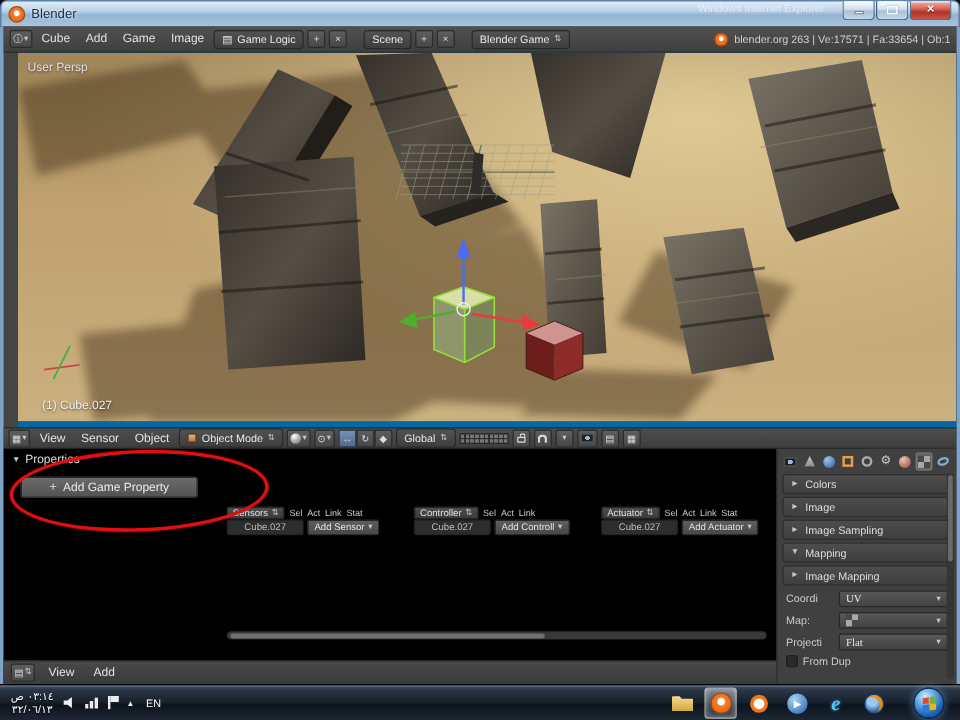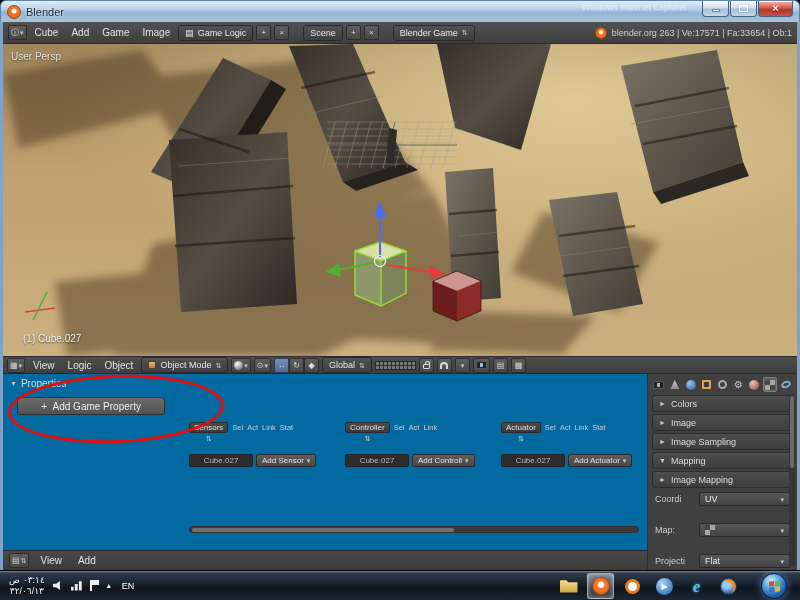--- a/index.html
+++ b/index.html
@@ -40,21 +40,21 @@
     background:linear-gradient(#5e5e5e,#474747); border:1px solid #2c2c2c; border-radius:2px;
     color:#ddd; font-size:8px; gap:1px; padding:0 2px; }
   .ib.on { background:linear-gradient(#7a90b8,#54688c); border-color:#2f3c55; }
   .tri { font-size:7px; color:#c8c8c8; line-height:1; }
   .drop { display:inline-flex; align-items:center; gap:4px; background:linear-gradient(#525252,#3e3e3e);
     border:1px solid #292929; border-radius:3px; height:16px; padding:0 6px; font-size:9px; color:#e8e8e8; }
   .stats { margin-left:auto; display:flex; align-items:center; gap:5px; font-size:9px; color:#cfcfcf;justify-content:center; }
   .sp8 { width:8px; }
 
   
-  .vp { position:absolute; top:22px; left:0; right:0; height:320px; overflow:hidden; background:#0369a1; }
+  .vp { position:absolute; top:22px; left:12px; right:0; height:320px; overflow:hidden; background:#0369a1; }
   .vp svg { position:absolute; inset:0; display:block; }
   .vp-label { position:absolute; top:7px; left:8px; color:#e0e0e0; font-size:10px; text-shadow:0 1px 2px rgba(0,0,0,.55); }
   .vp-object { position:absolute; bottom:20px; left:20px; color:#f0f0f0; font-size:10px; text-shadow:0 1px 2px rgba(0,0,0,.6); }
 
   .vph { position:absolute; top:334px; left:0; right:0; height:18px;
     background:linear-gradient(#4e4e4e,#3d3d3d); border-top:1px solid #292929; border-bottom:1px solid #292929;
     display:flex; align-items:center; gap:3px; padding:0 4px; }
   .ibgroup { display:inline-flex; gap:0; }
   .ibgroup .ib { border-radius:0; }
   .ibgroup .ib:first-child { border-radius:2px 0 0 2px; }
@@ -68,36 +68,36 @@
       linear-gradient(#2e2e2e 0 0) center / 100% 1px no-repeat,
       repeating-linear-gradient(90deg,#757575 0 3px,#2e2e2e 3px 4px); }
   .lockic { width:7px; height:5px; border:1px solid #ddd; border-radius:1px; position:relative; margin-top:3px; }
   .lockic::before { content:""; position:absolute; top:-4px; left:1px; width:3px; height:3px;
     border:1px solid #ddd; border-bottom:none; border-radius:3px 3px 0 0; }
   .magnetic { width:8px; height:7px; border:2px solid #d8d8d8; border-bottom:none; border-radius:5px 5px 0 0; }
   .camic { width:11px; height:8px; border:1px solid #555; border-radius:1px;
     background:radial-gradient(circle at 50% 50%, #9ab8d8 0 2px, #222 2px); }
 
   
-  .logic { position:absolute; top:352px; left:0; width:720px; height:196px; background:#0369a1; }
+  .logic { position:absolute; top:352px; left:0; width:720px; height:196px; background:#000000; }
   .logic-title { position:absolute; top:4px; left:7px; display:flex; align-items:center; gap:4px;
     color:#dcdcdc; font-size:10px; }
   .agp { position:absolute; top:23px; left:14px; width:148px; height:18px;
     background:linear-gradient(#6b6b6b,#525252); border:1px solid #303030; border-radius:3px;
     display:flex; align-items:center; justify-content:center; gap:5px; color:#ececec; font-size:10px; }
   .agp .plus { font-size:11px; color:#dcdcdc; }
   .ann { position:absolute; left:5px; top:353px; width:216px; height:68px; border:3px solid #e01010;
     border-radius:50%; transform:rotate(-2deg); z-index:5; pointer-events:none;
     box-shadow:0 0 0 1px rgba(224,16,16,.25); }
   .lcol { position:absolute; top:48px; width:150px; }
   .lcol.c1 { left:186px; } .lcol.c2 { left:342px; } .lcol.c3 { left:498px; width:142px; }
   .lch { height:11px; display:flex; align-items:center; gap:4px; font-size:7.5px; color:#cccccc; }
   .lch-title { background:linear-gradient(#4c4c4c,#3a3a3a); border:1px solid #2b2b2b; border-radius:2px;
-    padding:0 4px; height:11px; display:flex; align-items:center; gap:3px; font-size:8px; color:#e0e0e0;flex-direction:column; }
-  .lcr { margin-top:21px; display:flex; gap:3px; }
+    padding:0 4px; height:11px; display:flex; align-items:center; gap:3px; font-size:8px; color:#e0e0e0; }
+  .lcr { margin-top:0; display:flex; gap:3px; }
   .objfield { background:#2d2d2d; border:1px solid #232323; border-radius:2px; height:13px; width:64px;
     color:#bbbbbb; font-size:8px; display:flex; align-items:center; justify-content:center; }
   .addbtn { background:linear-gradient(#5e5e5e,#484848); border:1px solid #2b2b2b; border-radius:2px;
     height:13px; padding:0 5px; color:#e2e2e2; font-size:8px; display:flex; align-items:center; gap:3px;justify-content:center; }
   .hscr { position:absolute; left:186px; top:152px; width:450px; height:7px; background:#3a3a3a;
     border-radius:4px; border:1px solid #2e2e2e; }
   .hthumb { position:absolute; left:2px; top:1px; width:262px; height:4px; background:#707070; border-radius:3px; }
   .lfoot { position:absolute; left:0; right:0; bottom:0; height:20px;
     background:linear-gradient(#494949,#3b3b3b); border-top:1px solid #2a2a2a;
     display:flex; align-items:center; gap:6px; padding:0 6px; }
@@ -112,24 +112,24 @@
   .ic-wld { width:10px; height:10px; border-radius:50%; background:radial-gradient(circle at 35% 30%, #9cc4ea, #2a5a9a); }
   .ic-obj { width:9px; height:9px; border:2px solid #e8a050; }
   .ic-con { width:9px; height:9px; border:2px solid #aaaaaa; border-radius:50%; }
   .ic-mat { width:10px; height:10px; border-radius:50%; background:radial-gradient(circle at 35% 30%, #eec0b0, #95453a); }
   .ic-tex { width:10px; height:10px; background:conic-gradient(#a8a8a8 0 25%, #484848 0 50%, #a8a8a8 0 75%, #484848 0); }
   .ic-phy { width:10px; height:7px; border:2px solid #88aacc; border-radius:50%; transform:rotate(-20deg); }
   .gearg { font-size:10px; color:#c8c8c8; line-height:1; }
   .psec { height:17px; margin:2px 4px 0; background:linear-gradient(#4d4d4d,#3e3e3e);
     border:1px solid #2d2d2d; border-radius:3px; display:flex; align-items:center; gap:5px;
     padding:0 6px; color:#dddddd; font-size:9px; }
-  .prow { display:flex; align-items:center; margin:4px 7px 17px; gap:4px; }
+  .prow { display:flex; align-items:center; margin:4px 7px 4px; gap:4px; }
   .plabel { width:40px; font-size:9px; color:#cccccc; flex-shrink:0; }
   .pdrop { flex:1; height:14px; background:linear-gradient(#585858,#434343); border:1px solid #292929;
-    border-radius:2px; display:flex; align-items:center; padding:0 5px; color:#e8e8e8; font-size:9px; gap:4px; }
+    border-radius:2px; display:flex; align-items:center; padding:0 5px; color:#e8e8e8; font-size:9px; gap:4px;font-family:Liberation Serif, serif; }
   .mlauto { margin-left:auto; }
   .checkbox { width:10px; height:10px; background:#2a2a2a; border:1px solid #1e1e1e; border-radius:2px; flex-shrink:0; }
   .vscr { position:absolute; right:2px; top:20px; bottom:4px; width:6px; background:#353535; border-radius:3px; }
   .vthumb { position:absolute; top:2px; left:1px; width:4px; height:72px; background:#6a6a6a; border-radius:3px; }
 
   
   .taskbar { position:absolute; left:0; right:0; bottom:0; height:30px; z-index:10;
     background:linear-gradient(180deg,#4a5a6e 0%,#2c3848 12%,#17202c 48%,#0d141d 58%,#1c2734 100%);
     border-top:1px solid #000; box-shadow:inset 0 1px 0 rgba(255,255,255,.22);
     display:flex; align-items:center; }
@@ -337,21 +337,21 @@
     <span class="vp-label">User Persp</span>
     <span class="vp-object">(1) Cube.027</span>
   </div>
 
   <div class="vph">
     <span class="ib">
       <span>▦</span>
       <span class="tri">▾</span>
     </span>
     <span class="menu">View</span>
-    <span class="menu">Logic</span>
+    <span class="menu">Sensor</span>
     <span class="menu">Object</span>
     <span class="drop">
       <span class="cubeic"></span>
       <span>Object Mode</span>
       <span class="tri">⇅</span>
     </span>
     <span class="ib">
       <span class="sphereic"></span>
       <span class="tri">▾</span>
     </span>

